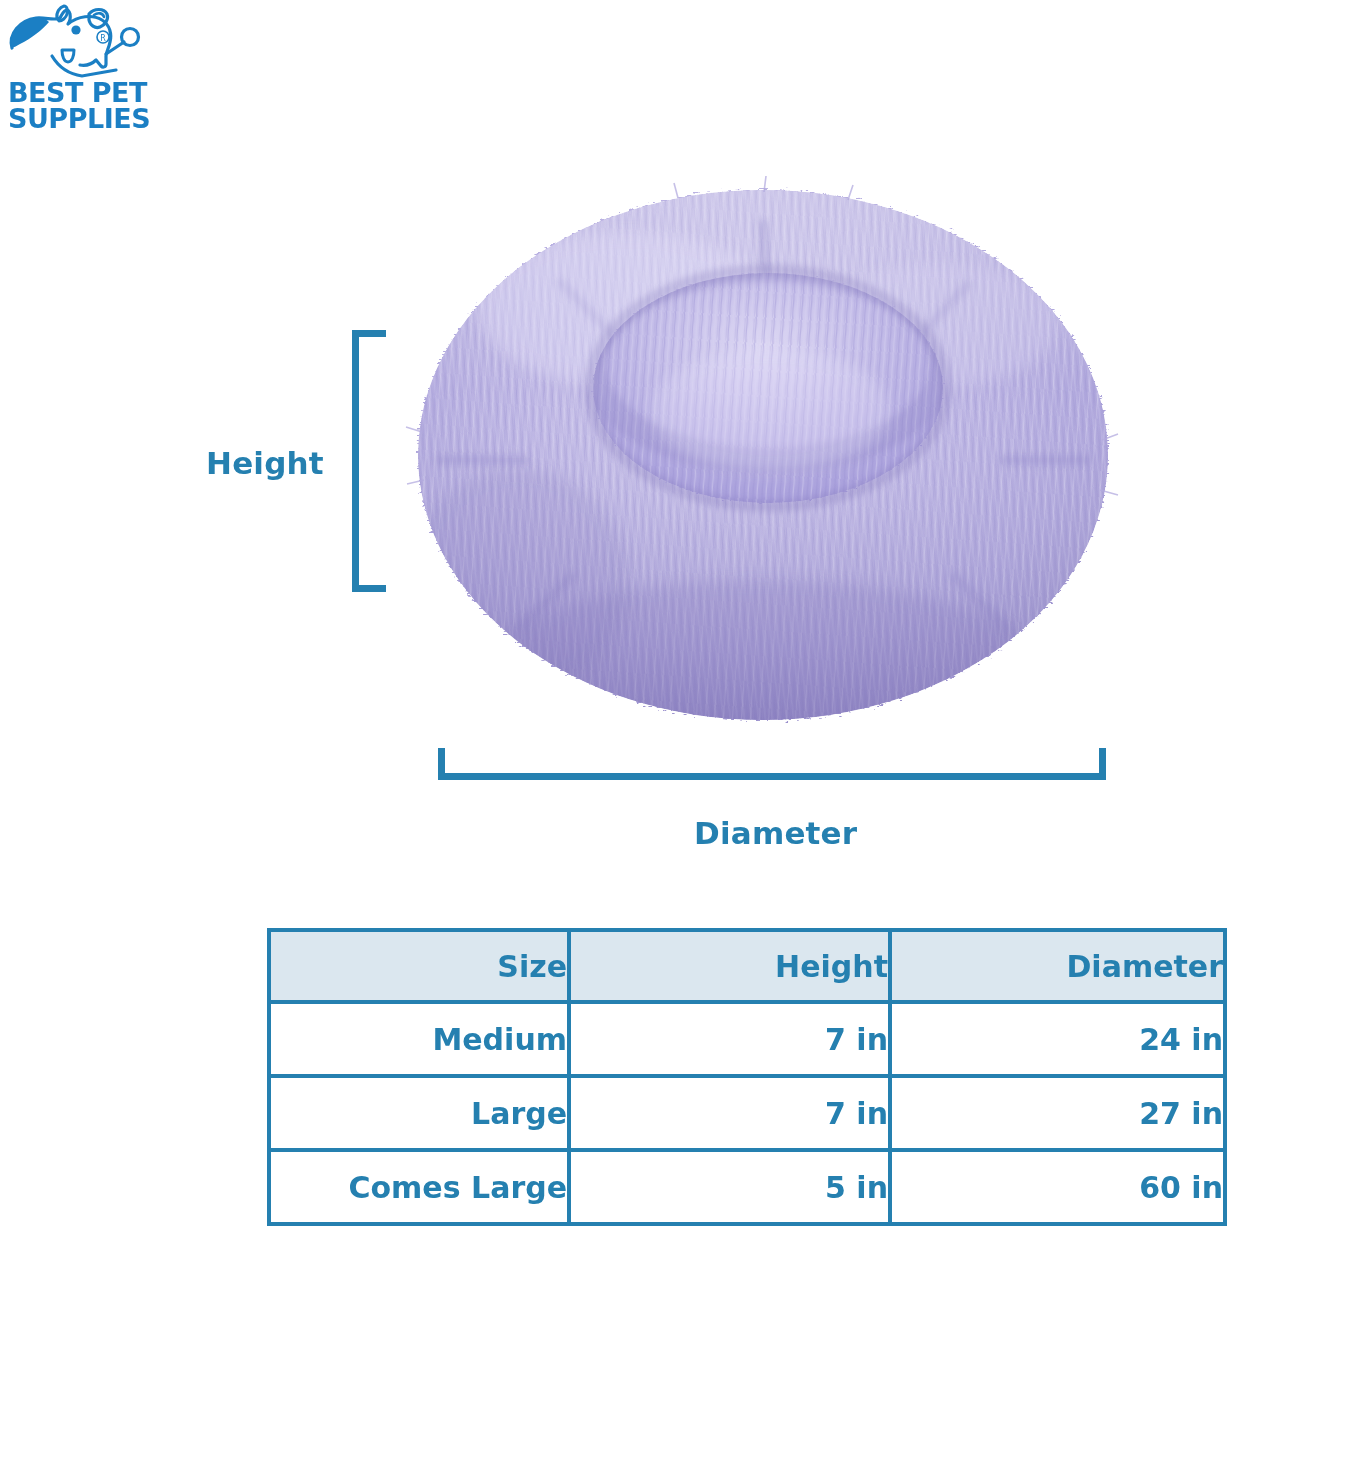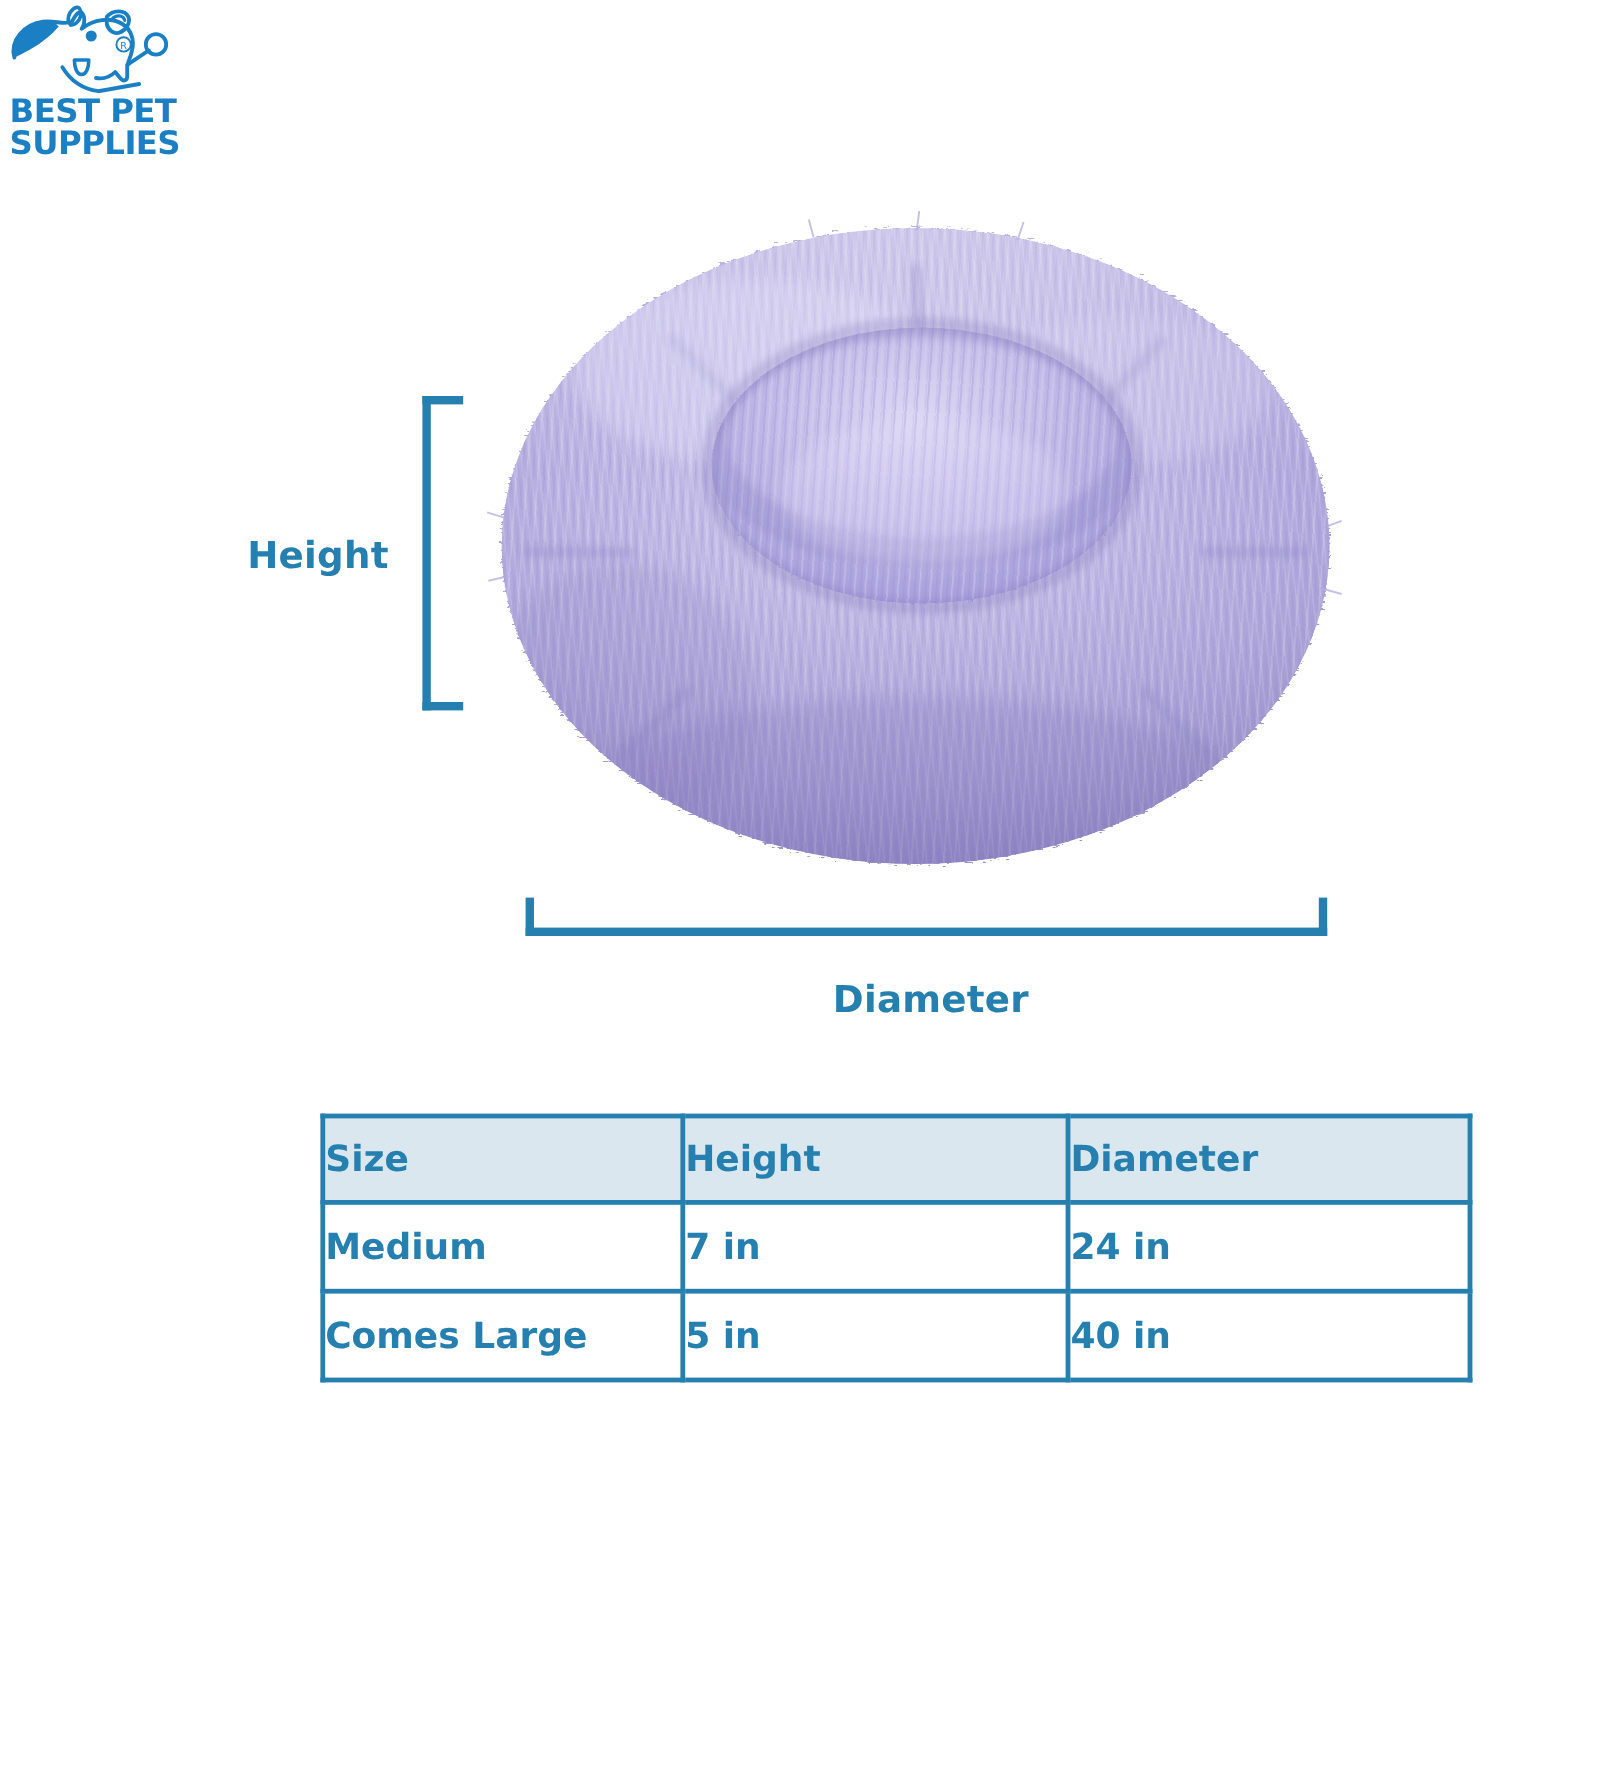--- a/index.html
+++ b/index.html
@@ -105,21 +105,21 @@
     width: 956px;
     border-collapse: collapse;
     table-layout: fixed;
   }
   #size-table col.c-size { width: 300px; }
   #size-table col.c-height { width: 321px; }
   #size-table col.c-diam { width: 335px; }
 
   #size-table th, #size-table td {
     border: 4px solid #2580b0;
-    text-align: left;
+    text-align: right;
     font-family: "DejaVu Sans", sans-serif;
     font-weight: bold;
     color: #2580b0;
     font-size: 30px;
     height: 74px;
     padding: 0;
     vertical-align: middle;
   }
   #size-table thead th {
     background: #dbe7ef;
@@ -315,21 +315,26 @@
         <th>Diameter</th>
       </tr>
     </thead>
     <tbody>
       <tr>
         <td>Medium</td>
         <td>7 in</td>
         <td>24 in</td>
       </tr>
       <tr>
+        <td>Large</td>
+        <td>7 in</td>
+        <td>27 in</td>
+      </tr>
+      <tr>
         <td>Comes Large</td>
         <td>5 in</td>
-        <td>40 in</td>
+        <td>60 in</td>
       </tr>
     </tbody>
   </table>
 
 
 </div>
 
 </body></html>

